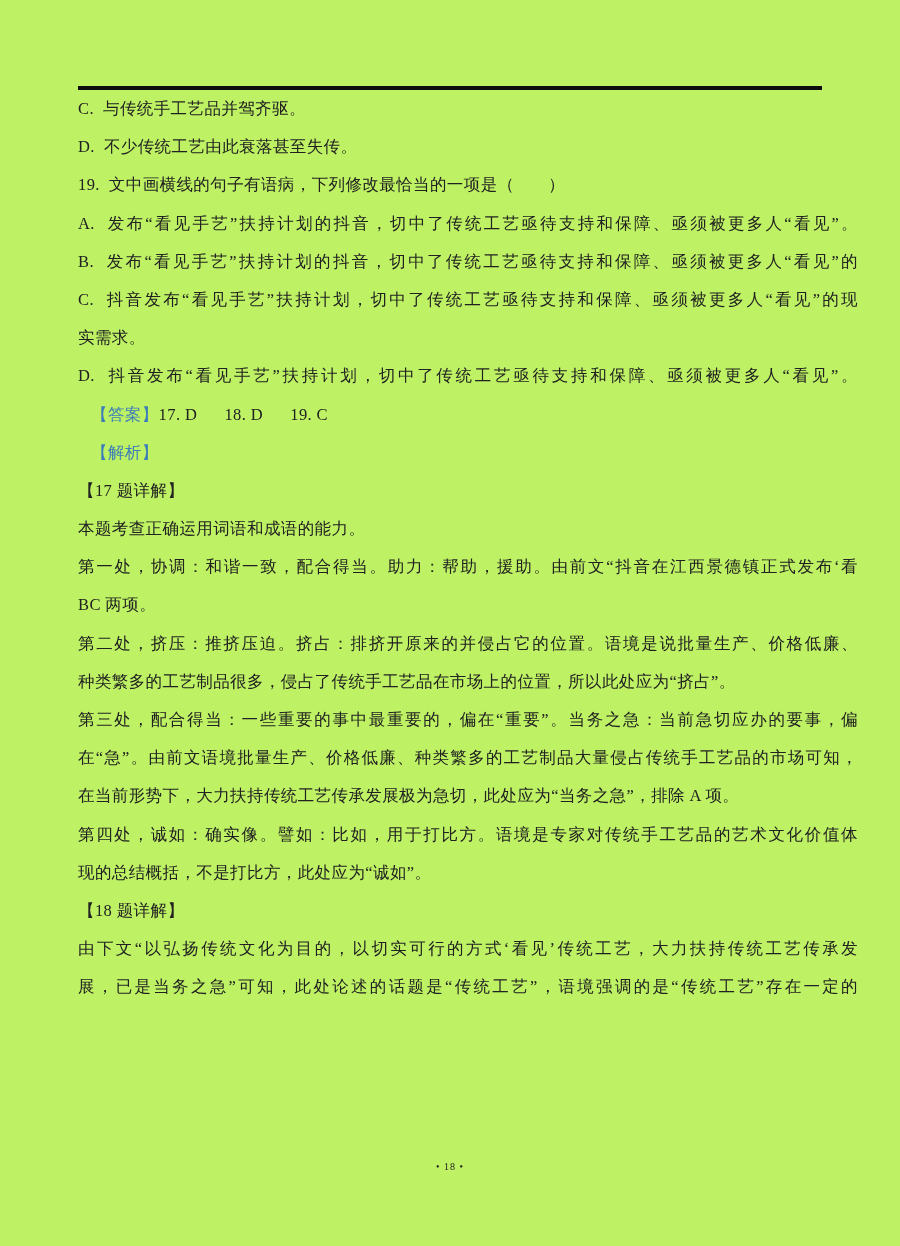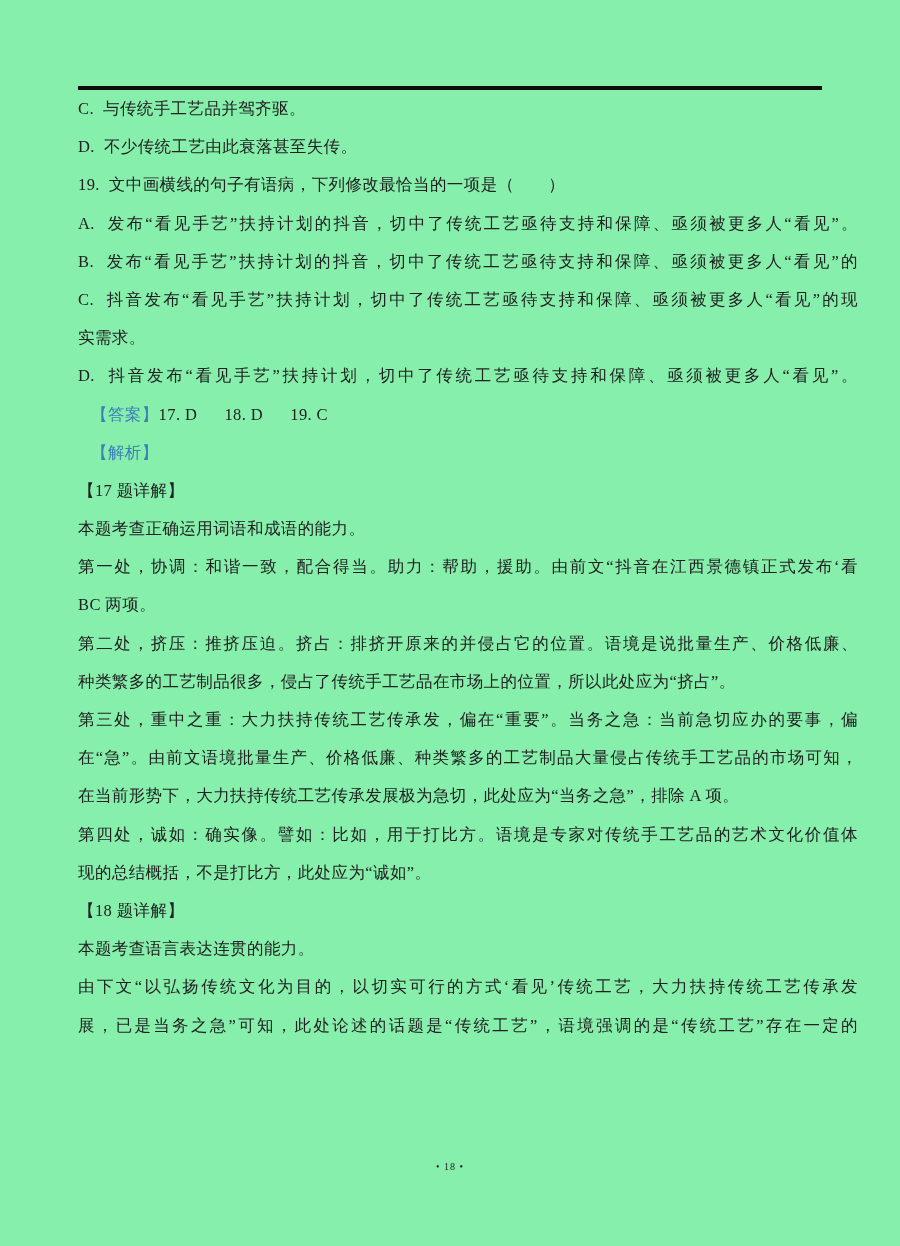--- a/index.html
+++ b/index.html
@@ -4,21 +4,21 @@
 <style>
   html, body {
     margin: 0;
     padding: 0;
     background: #ffffff;
   }
   .page {
     position: relative;
     width: 900px;
     height: 1246px;
-    background: #86efac;
+    background: #bef264;
     font-family: "Liberation Serif", "DejaVu Serif", serif;
     color: #212121;
     overflow: hidden;
   }
   .top-rule {
     position: absolute;
     left: 78px;
     top: 86px;
     width: 744px;
     height: 4px;
@@ -76,24 +76,23 @@
       <div class="line">实需求。</div>
       <div class="line justify">D.  抖音发布“看见手艺”扶持计划，切中了传统工艺亟待支持和保障、亟须被更多人“看见”。</div>
       <div class="line"><span class="accent">【答案】</span><span>17. D      18. D      19. C</span></div>
       <div class="line"><span class="accent">【解析】</span></div>
       <div class="line">【17 题详解】</div>
       <div class="line">本题考查正确运用词语和成语的能力。</div>
       <div class="line justify">第一处，协调：和谐一致，配合得当。助力：帮助，援助。由前文“抖音在江西景德镇正式发布‘看</div>
       <div class="line">BC 两项。</div>
       <div class="line justify">第二处，挤压：推挤压迫。挤占：排挤开原来的并侵占它的位置。语境是说批量生产、价格低廉、</div>
       <div class="line">种类繁多的工艺制品很多，侵占了传统手工艺品在市场上的位置，所以此处应为“挤占”。</div>
-      <div class="line justify">第三处，重中之重：大力扶持传统工艺传承发，偏在“重要”。当务之急：当前急切应办的要事，偏</div>
+      <div class="line justify">第三处，配合得当：一些重要的事中最重要的，偏在“重要”。当务之急：当前急切应办的要事，偏</div>
       <div class="line justify">在“急”。由前文语境批量生产、价格低廉、种类繁多的工艺制品大量侵占传统手工艺品的市场可知，</div>
       <div class="line">在当前形势下，大力扶持传统工艺传承发展极为急切，此处应为“当务之急”，排除 A 项。</div>
       <div class="line justify">第四处，诚如：确实像。譬如：比如，用于打比方。语境是专家对传统手工艺品的艺术文化价值体</div>
       <div class="line">现的总结概括，不是打比方，此处应为“诚如”。</div>
       <div class="line">【18 题详解】</div>
-      <div class="line">本题考查语言表达连贯的能力。</div>
       <div class="line justify">由下文“以弘扬传统文化为目的，以切实可行的方式‘看见’传统工艺，大力扶持传统工艺传承发</div>
       <div class="line justify">展，已是当务之急”可知，此处论述的话题是“传统工艺”，语境强调的是“传统工艺”存在一定的</div>
     </div>
   <div class="footer">• 18 •</div>
 </div>
 
 </body></html>

